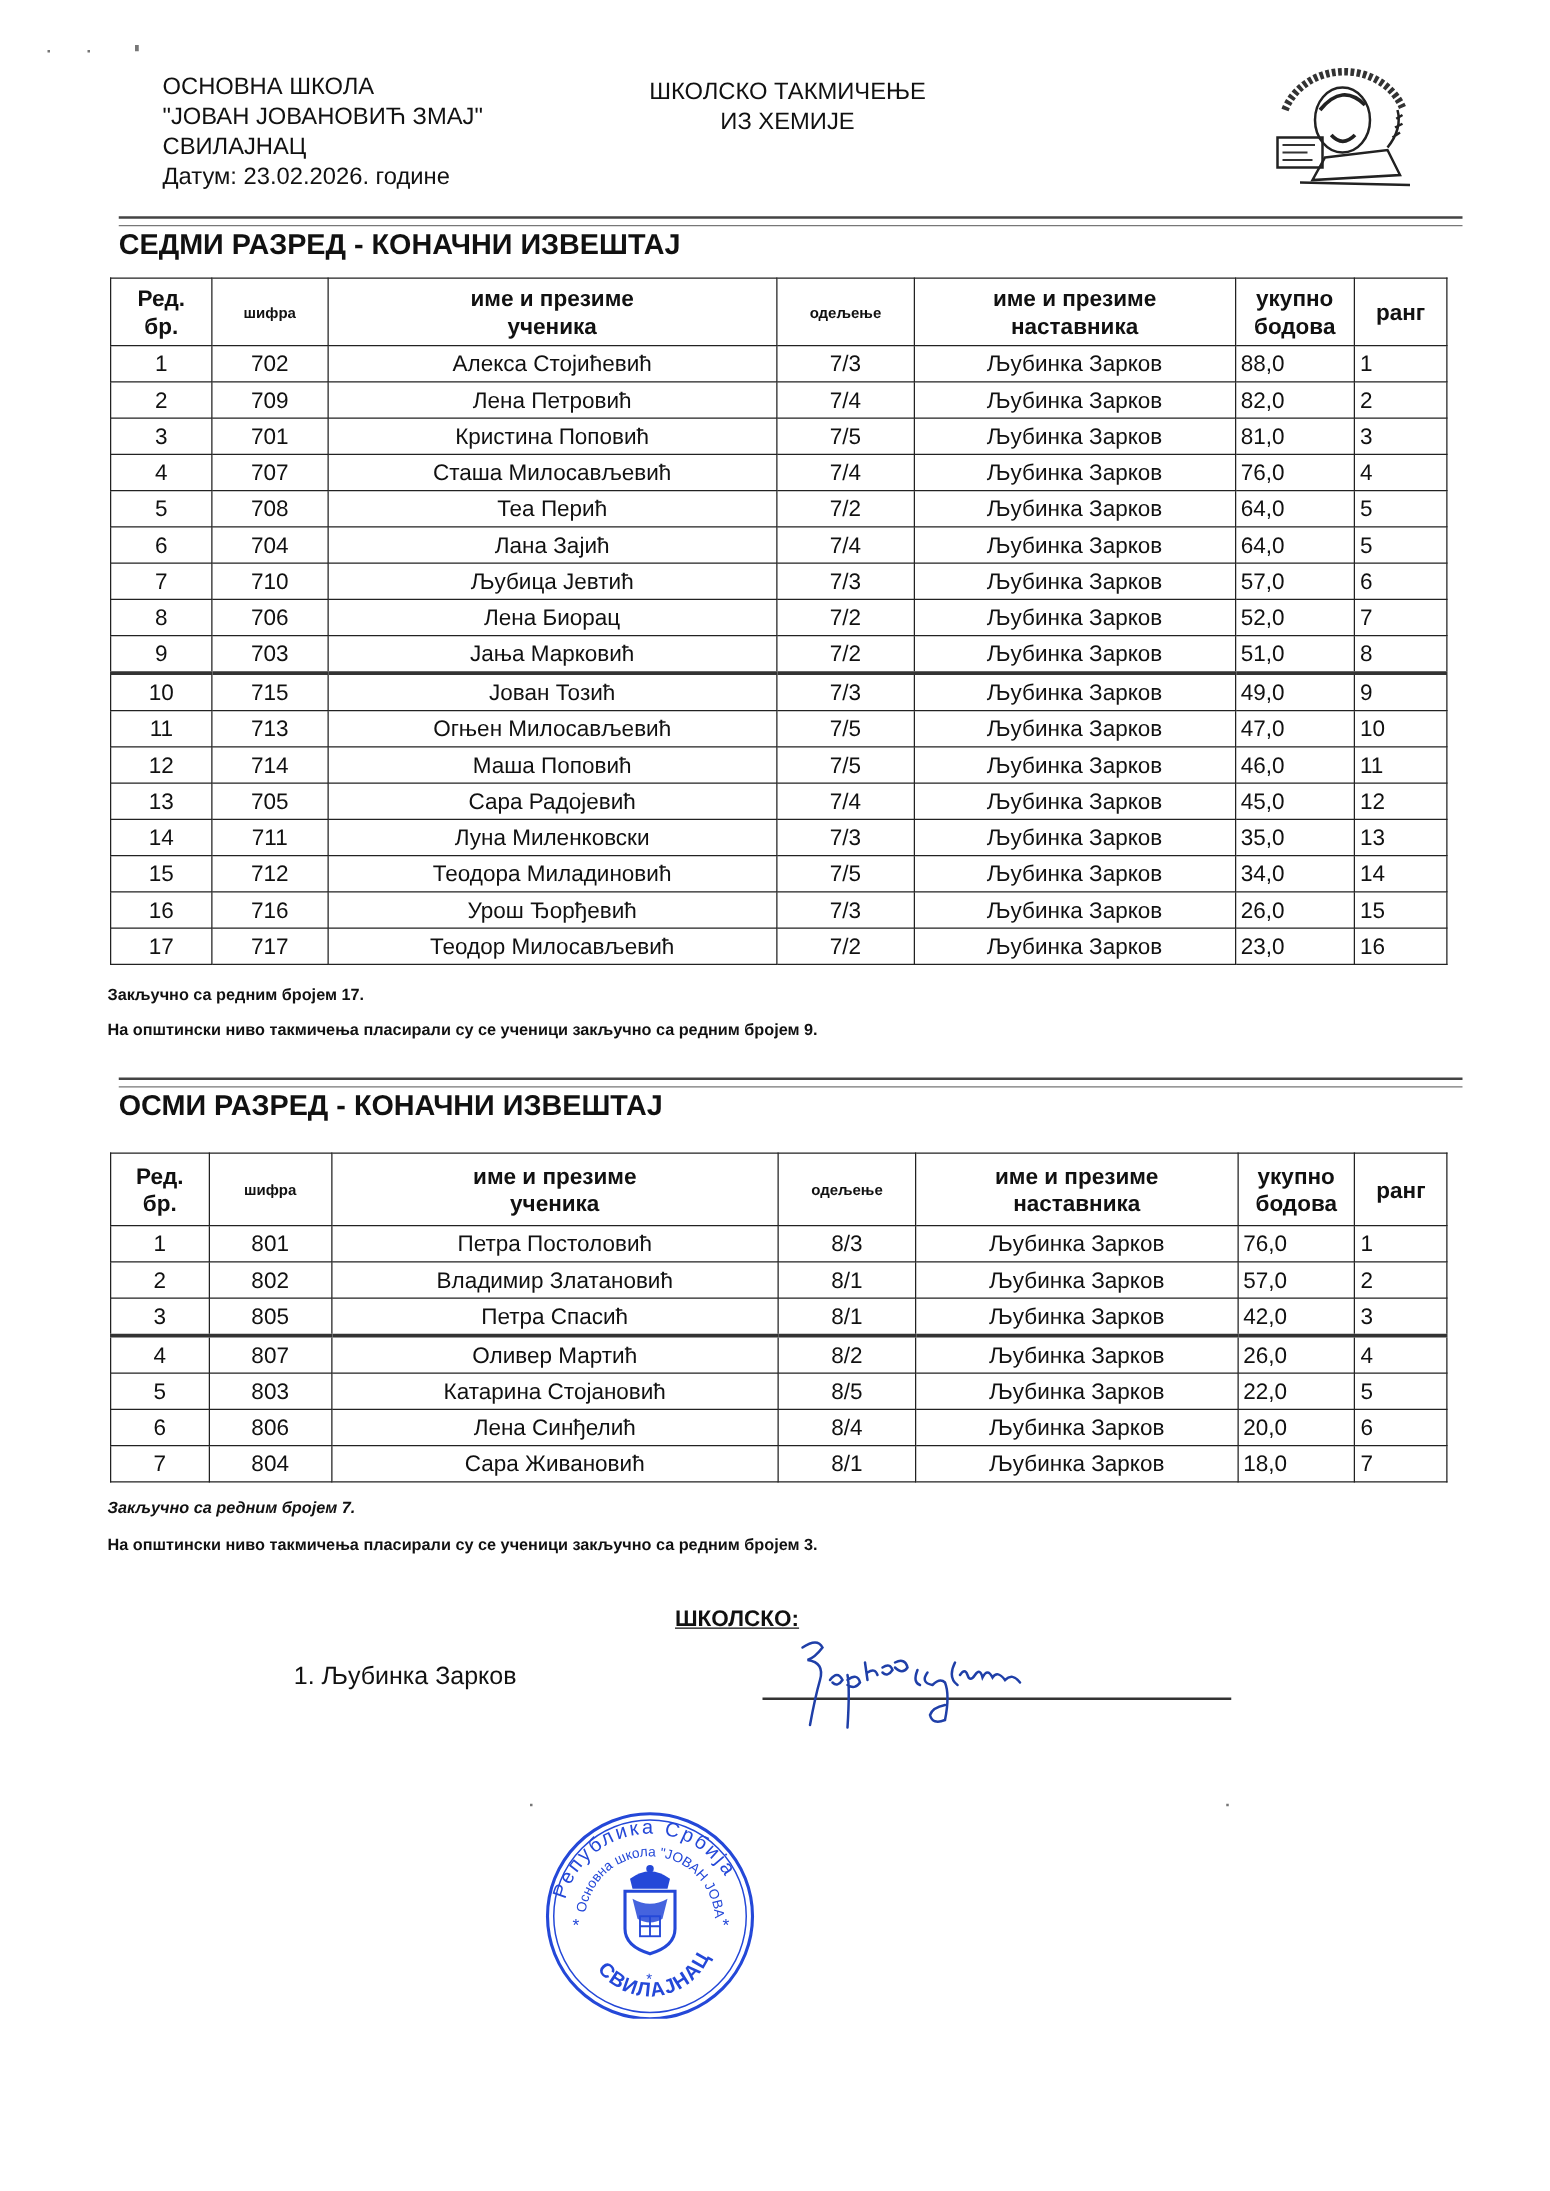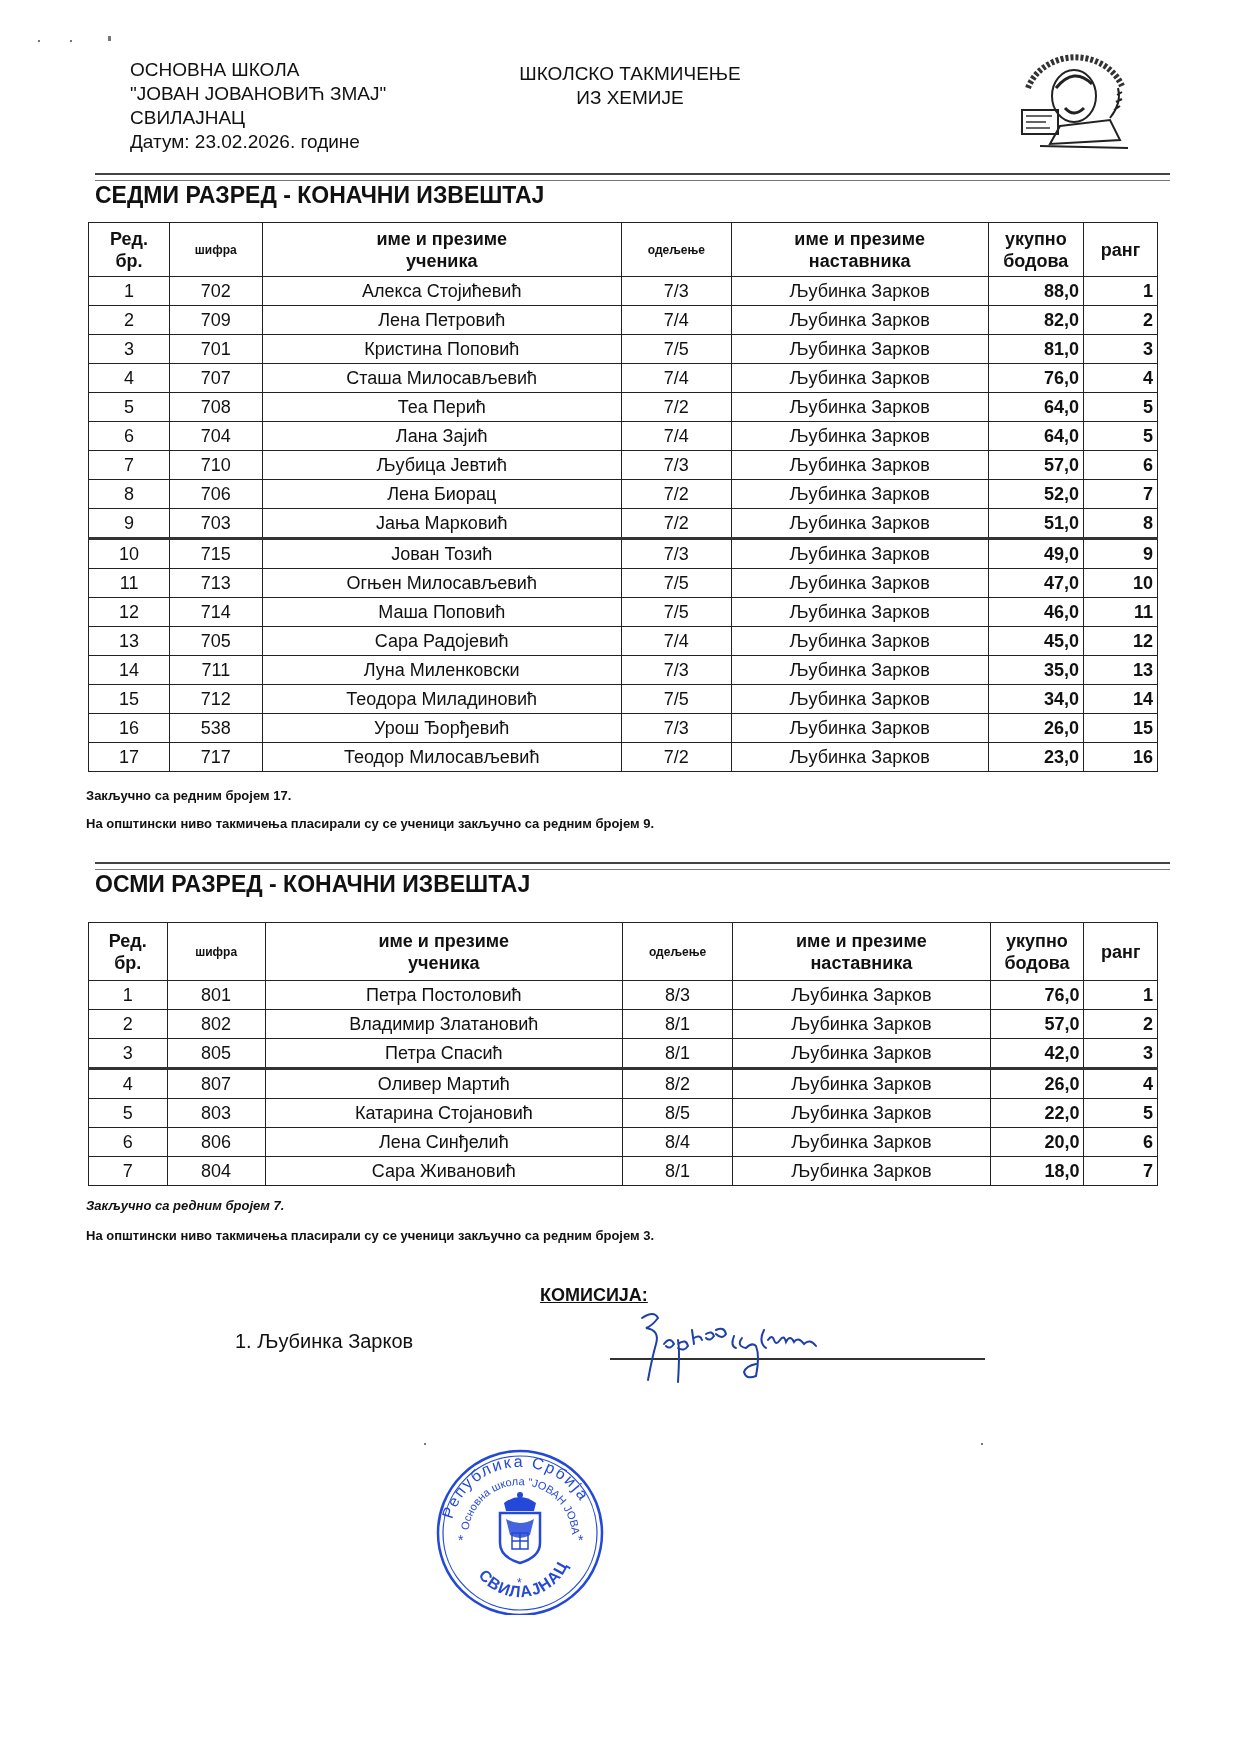--- a/index.html
+++ b/index.html
@@ -10,21 +10,21 @@
   .contest { left: 500px; top: 62px; width: 260px; text-align: center; font-size: 19px; line-height: 24px; }
   .logo { left: 1010px; top: 48px; width: 130px; height: 105px; }
   .rule { left: 95px; width: 1075px; height: 5px; border-top: 2px solid #444; border-bottom: 1px solid #777; }
   .section-title { left: 95px; width: 1075px; font-weight: bold; font-size: 23px; }
   table.res { position: absolute; left: 88px; border-collapse: collapse; font-size: 18px; border-radius: 23px; }
   table.res th, table.res td { border: 1.5px solid #222; padding: 0 4px; height: 28px; }
   table.res th { font-weight: bold; line-height: 22px; font-size: 18px; }
   table.res th.small { font-size: 12px; }
   table.res td.c { text-align: center; }
   table.res td.l { text-align: center; }
-  table.res td.b { font-weight: bold; text-align: right; }
+  table.res td.b { font-weight: normal; text-align: left; }
   table.res tr.thick td { border-top: 3px solid #333; }
   .note { left: 86px; font-weight: bold; font-size: 13px; white-space: nowrap; }
   .commission-title { left: 540px; top: 1285px; font-weight: bold; font-size: 18px; text-decoration: underline; }
   .member { left: 235px; top: 1330px; font-size: 20px; }
   .sign-line { left: 610px; top: 1358px; width: 375px; border-top: 2px solid #333; }
   .signature { left: 630px; top: 1300px; width: 260px; height: 90px; }
   .stamp { left: 428px; top: 1445px; width: 185px; height: 170px; }
   .specks span { position: absolute; width: 2px; height: 2px; background: #777; }
 </style>
 </head>
@@ -209,21 +209,21 @@
         <td class="c">15</td>
         <td class="c">712</td>
         <td class="l">Теодора Миладиновић</td>
         <td class="c">7/5</td>
         <td class="l">Љубинка Зарков</td>
         <td class="b">34,0</td>
         <td class="b">14</td>
       </tr>
     <tr>
         <td class="c">16</td>
-        <td class="c">538</td>
+        <td class="c">716</td>
         <td class="l">Урош Ђорђевић</td>
         <td class="c">7/3</td>
         <td class="l">Љубинка Зарков</td>
         <td class="b">26,0</td>
         <td class="b">15</td>
       </tr>
     <tr>
         <td class="c">17</td>
         <td class="c">717</td>
         <td class="l">Теодор Милосављевић</td>
@@ -325,21 +325,21 @@
         <td class="l">Љубинка Зарков</td>
         <td class="b">18,0</td>
         <td class="b">7</td>
       </tr>
   </tbody>
 </table>
 
 <div class="abs note" style="top:1198px;font-style:italic;">Закључно са редним бројем 7.</div>
 <div class="abs note" style="top:1228px;">На општински ниво такмичења пласирали су се ученици закључно са редним бројем  3.</div>
 
-<div class="abs commission-title">КОМИСИЈА:</div>
+<div class="abs commission-title">ШКОЛСКО:</div>
 <div class="abs member">1. Љубинка Зарков</div>
 <div class="abs sign-line"></div>
 <div class="abs signature">
   <svg width="260" height="90" viewBox="0 0 260 90">
     <g fill="none" stroke="#1f3fa8" stroke-width="2" stroke-linecap="round">
       <path d="M12 18 Q24 10 28 18 Q22 26 16 28 Q30 30 26 44 Q22 58 18 80"></path>
       <path d="M34 44 q6 -8 10 0 q-4 6 -8 2 M48 40 q2 10 0 42 M48 44 q8 -6 10 2 q-4 6 -10 2"></path>
       <path d="M62 30 l2 14 M64 38 q6 -4 8 2 M76 34 q6 -4 8 2 q-4 6 -8 2 M86 30 q8 -4 10 4 q-4 6 -10 0"></path>
       <path d="M104 36 q-4 10 2 12 M112 38 q-6 8 4 10 q6 -6 10 -2 q4 10 0 30 q-10 4 -12 -4 q2 -6 12 -8"></path>
       <path d="M134 30 q-6 12 2 18 M138 40 q4 -6 6 0 q2 6 6 0 q4 -6 6 2 q4 -8 8 0 q4 -6 10 2 q6 -6 12 2"></path>

